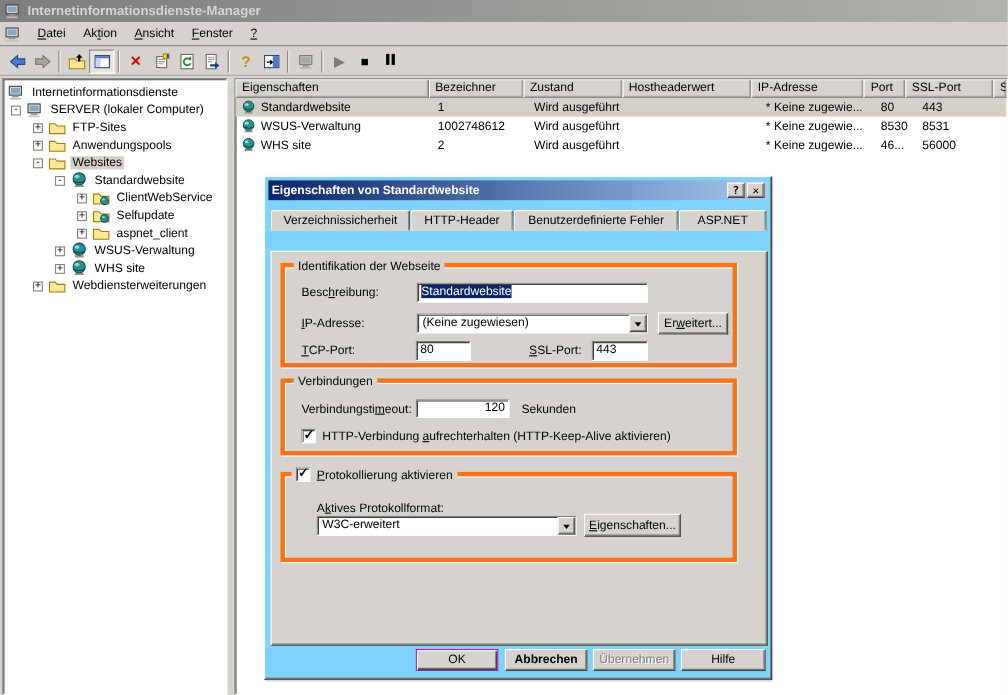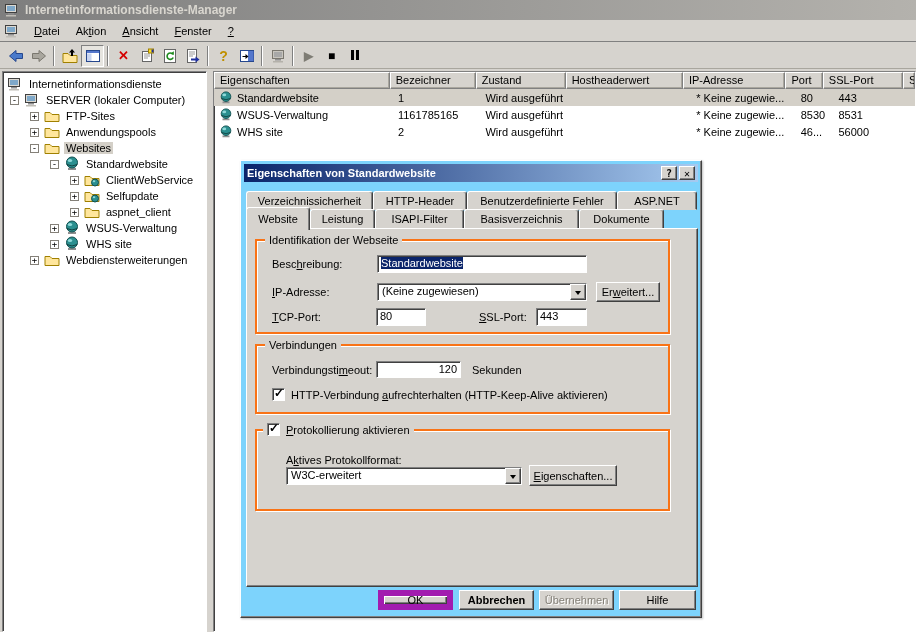--- a/index.html
+++ b/index.html
@@ -7,21 +7,21 @@
   body {
     position: relative; overflow: hidden;
     background: #D6D3CE; color: #000;
     font-family: "Liberation Sans", sans-serif; font-size: 11px;
   }
   u { text-decoration: underline; }
   .sunken  { background:#FFFFFF; border:1px solid; border-color:#808080 #FFFFFF #FFFFFF #808080;
              box-shadow: inset 1px 1px 0 #404040; }
   .btn3d   { background:#D6D3CE; border:1px solid; border-color:#FFFFFF #404040 #404040 #FFFFFF;
              box-shadow: inset -1px -1px 0 #808080; display:flex; align-items:center; justify-content:center; }
-  .btn-default { border:6px solid #a21caf;
+  .btn-default { border:1px solid #a21caf;
              box-shadow: inset 1px 1px 0 #FFFFFF, inset -1px -1px 0 #404040, inset -2px -2px 0 #808080; }
   .btn-disabled { color:#848078; text-shadow:1px 1px 0 #fff; }
 
   
   .titlebar { position:absolute; left:0; top:0; width:916px; height:20px;
     background:linear-gradient(90deg,#7E7E7E,#B4B2AD); display:flex; align-items:center; padding:0 4px; }
   .titlebar .title { color:#D9D6CF; font-weight:bold; font-size:12px; margin-left:5px; }
 
   .menubar { position:absolute; left:0; top:20px; width:916px; height:22px;
     background:#D6D3CE; display:flex; align-items:center; padding:0 4px;
@@ -83,21 +83,21 @@
   .tabs-front { top:27px; }
   .tab { background:#D6D3CE; border:1px solid; border-color:#FFFFFF #404040 #D6D3CE #FFFFFF;
     box-shadow: inset -1px 0 0 #808080; border-radius:3px 3px 0 0;
     display:flex; align-items:center; justify-content:center; height:19px; padding:0 8px; }
   .tabs-front .tab { height:20px; }
   .tab.active { position:relative; height:23px; margin-top:-2px; z-index:3; border-bottom:none; }
   .tab-page { position:absolute; left:2px; top:46px; width:452px; height:359px;
     background:#D6D3CE; border:1px solid; border-color:#FFFFFF #404040 #404040 #FFFFFF;
     box-shadow: inset -1px -1px 0 #808080; z-index:2; }
 
-  .group { position:absolute; border:2px solid #f97316;
+  .group { position:absolute; border:4px solid #f97316;
     box-shadow: inset 1px 1px 0 #FFFFFF, 1px 1px 0 #FFFFFF; }
   .legend { position:absolute; top:-8px; left:8px; background:#D6D3CE; padding:0 4px; line-height:14px; }
   .lbl { position:absolute; white-space:nowrap; }
   .field { position:absolute; padding:1px 3px; white-space:nowrap; }
   .field .seltext { background:#0A246A; color:#fff; }
   .combo { position:absolute; display:flex; align-items:stretch; padding:0; }
   .combo .txt { flex:1; padding:1px 4px; white-space:nowrap; overflow:hidden; }
   .combo .dd { width:16px; display:flex; align-items:center; justify-content:center; }
   .arrow-down { width:0; height:0; border:3.5px solid transparent; border-top:4.5px solid #000; margin-top:4px; }
   .cb { position:absolute; width:13px; height:13px; background:#fff; border:1px solid;
@@ -367,21 +367,21 @@
   <div class="lrow">
     <div class="lcell c0">
       <svg class="icon14" viewBox="0 0 16 16">
         <rect x="4" y="12" width="8" height="2" fill="#8F8F8F"></rect>
           <circle cx="8" cy="6.5" r="5.5" fill="#2A8F8F" stroke="#104F4F"></circle>
           <ellipse cx="6" cy="4.5" rx="2.2" ry="1.6" fill="#8FD9D9"></ellipse>
           <path d="M2.8 8.5 Q8 11.5 13.2 8.5" stroke="#10403F" fill="none"></path>
       </svg>
       <span>WSUS-Verwaltung</span>
     </div>
-    <div class="lcell c1">1161785165</div>
+    <div class="lcell c1">1002748612</div>
     <div class="lcell c2">Wird ausgeführt</div>
     <div class="lcell c3"></div>
     <div class="lcell c4">* Keine zugewie...</div>
     <div class="lcell c5">8530</div>
     <div class="lcell c6">8531</div>
   </div>
 
   <div class="lrow">
     <div class="lcell c0">
       <svg class="icon14" viewBox="0 0 16 16">
@@ -410,27 +410,20 @@
 
   <div class="dlg-body">
 
     <div class="tabs-back">
       <div class="tab" style="width:127px">Verzeichnissicherheit</div>
       <div class="tab" style="width:94px">HTTP-Header</div>
       <div class="tab" style="width:150px">Benutzerdefinierte Fehler</div>
       <div class="tab" style="width:80px">ASP.NET</div>
     </div>
 
-    <div class="tabs-front">
-      <div class="tab active" style="width:64px">Website</div>
-      <div class="tab" style="width:65px">Leistung</div>
-      <div class="tab" style="width:89px">ISAPI-Filter</div>
-      <div class="tab" style="width:115px">Basisverzeichnis</div>
-      <div class="tab" style="width:85px">Dokumente</div>
-    </div>
 
     <div class="tab-page">
 
       <div class="group" style="left:8px; top:10px; width:415px; height:95px;">
         <span class="legend">Identifikation der Webseite</span>
         <span class="lbl" style="left:15px; top:17px;">Besc<u>h</u>reibung:</span>
         <div class="field sunken" style="left:120px; top:14px; width:210px; height:18px;">
           <span class="seltext">Standardwebsite</span>
         </div>
         <span class="lbl" style="left:15px; top:45px;"><u>I</u>P-Adresse:</span>

